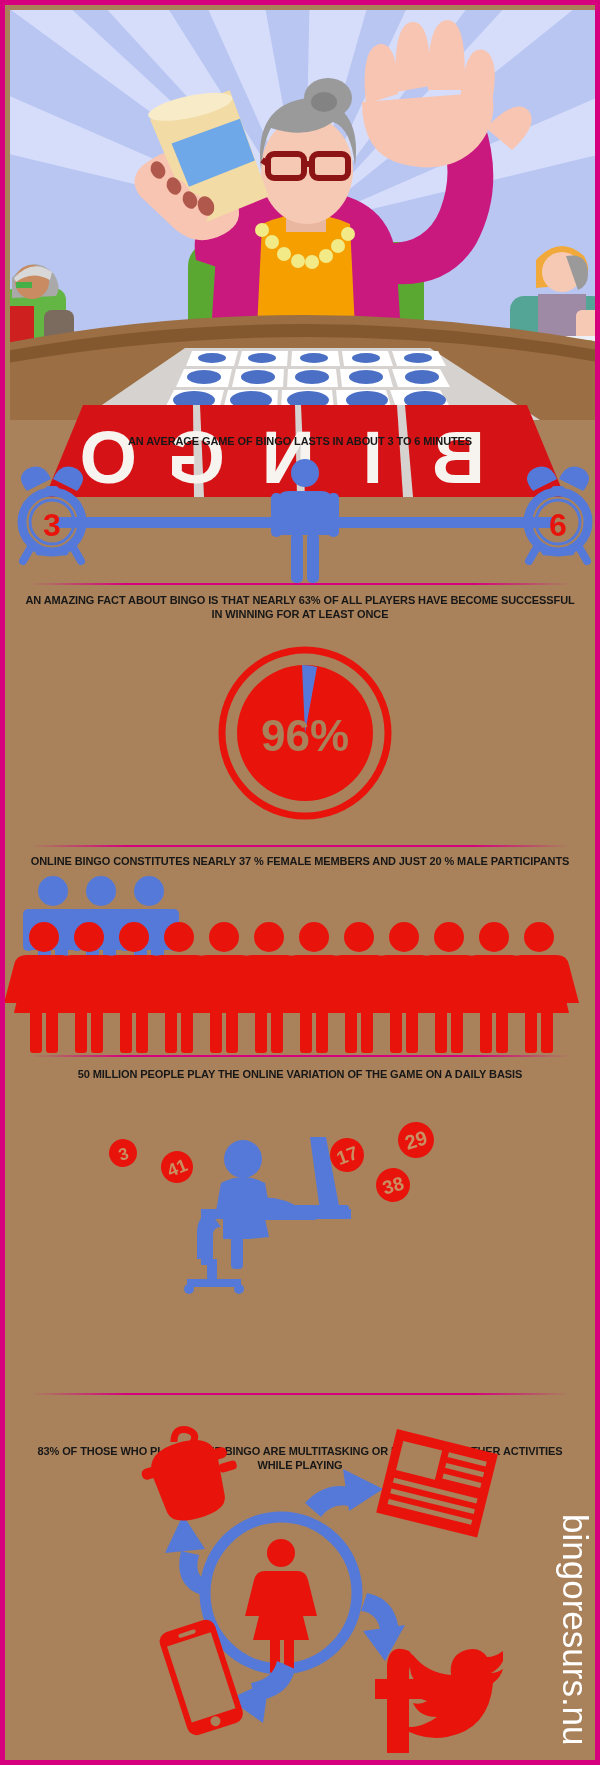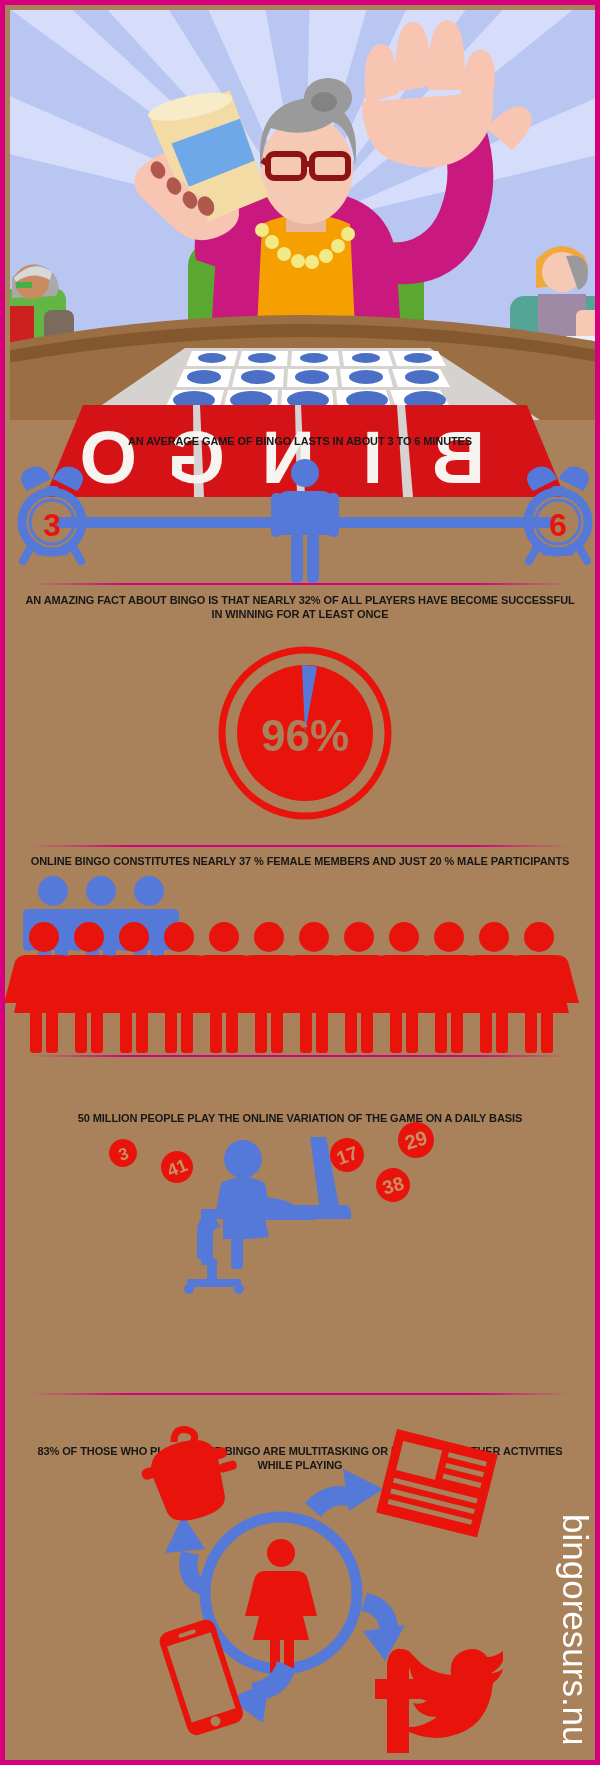--- a/index.html
+++ b/index.html
@@ -282,21 +282,21 @@
         <rect x="546" y="29" width="14" height="9" rx="4" fill="#5579d8"></rect>
         <path d="M532 90 l-8 14" stroke="#5579d8" stroke-width="8" stroke-linecap="round"></path>
         <path d="M574 90 l8 14" stroke="#5579d8" stroke-width="8" stroke-linecap="round"></path>
         <path d="M540 95 h26" stroke="#5579d8" stroke-width="7" stroke-linecap="round"></path>
         <text x="553" y="79" text-anchor="middle" font-size="32" font-weight="bold" fill="#e8140c" font-family="Liberation Sans, sans-serif">6</text>
       </g>
     </svg>
   </div>
 
   <div class="divider" style="top:578px;"></div>
-  <div class="caption" style="top:589px;">AN AMAZING FACT ABOUT BINGO IS THAT NEARLY 32% OF ALL PLAYERS HAVE BECOME SUCCESSFUL IN WINNING FOR AT LEAST ONCE</div>
+  <div class="caption" style="top:589px;">AN AMAZING FACT ABOUT BINGO IS THAT NEARLY 63% OF ALL PLAYERS HAVE BECOME SUCCESSFUL IN WINNING FOR AT LEAST ONCE</div>
 
   <div class="stage" style="top:638px; height:180px;">
     <svg viewBox="0 0 600 180">
 
       <circle cx="300" cy="90" r="83" fill="none" stroke="#e8140c" stroke-width="7"></circle>
 
       <circle cx="300" cy="90" r="68" fill="#e8140c"></circle>
 
       <path d="M300 90 L297 22 A68 68 0 0 1 312 24 Z" fill="#5579d8"></path>
 
@@ -344,21 +344,21 @@
         <use href="#femaleGlyph" x="354" y="106"></use>
         <use href="#femaleGlyph" x="399" y="106"></use>
         <use href="#femaleGlyph" x="444" y="106"></use>
         <use href="#femaleGlyph" x="489" y="106"></use>
         <use href="#femaleGlyph" x="534" y="106"></use>
       </g>
     </svg>
   </div>
 
   <div class="divider" style="top:1050px;"></div>
-  <div class="caption" style="top:1107px;">50 MILLION PEOPLE PLAY THE ONLINE VARIATION OF THE GAME ON A DAILY BASIS</div>
+  <div class="caption" style="top:1063px;">50 MILLION PEOPLE PLAY THE ONLINE VARIATION OF THE GAME ON A DAILY BASIS</div>
 
   <div class="stage" style="top:1088px; height:200px;">
     <svg viewBox="0 0 600 200">
 
       <g fill="#5579d8">
 
         <path d="M305 44 l16 0 l14 74 l-20 0 z"></path>
         <rect x="288" y="112" width="56" height="10" rx="3"></rect>
 
         <rect x="196" y="116" width="150" height="10"></rect>

